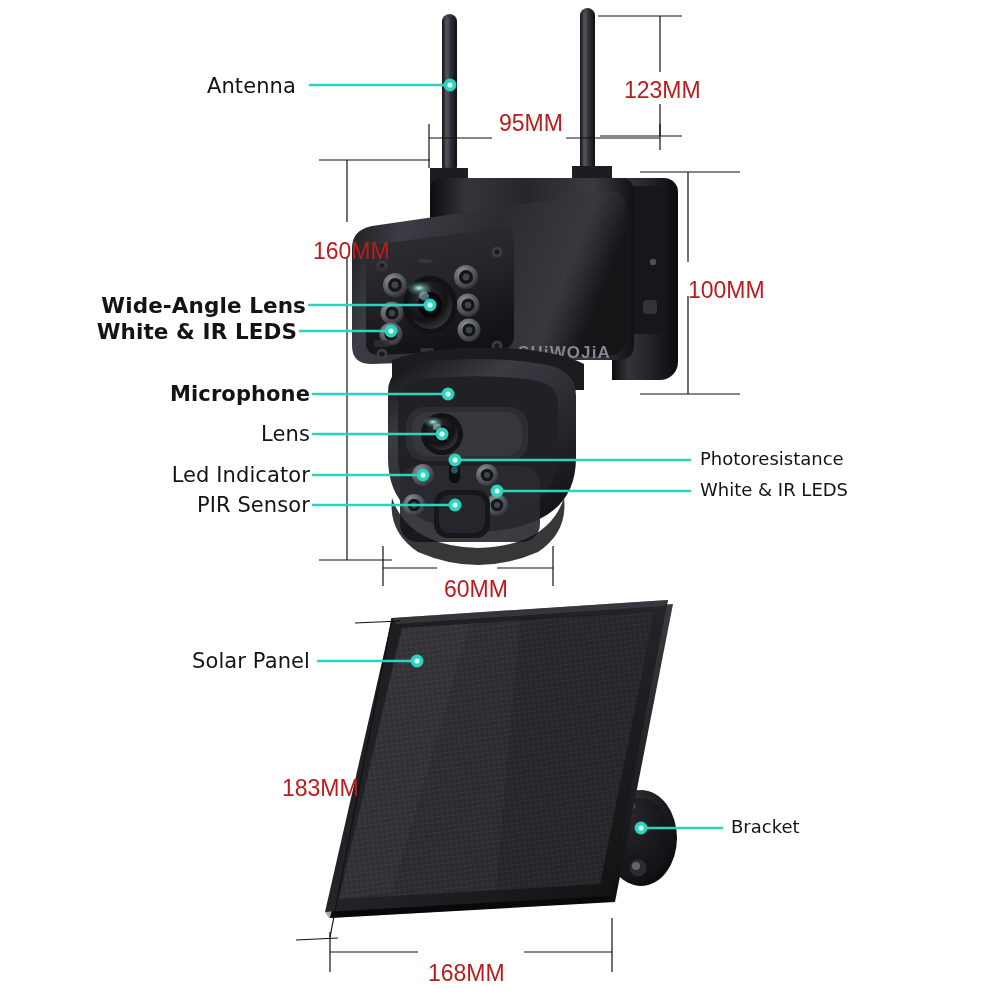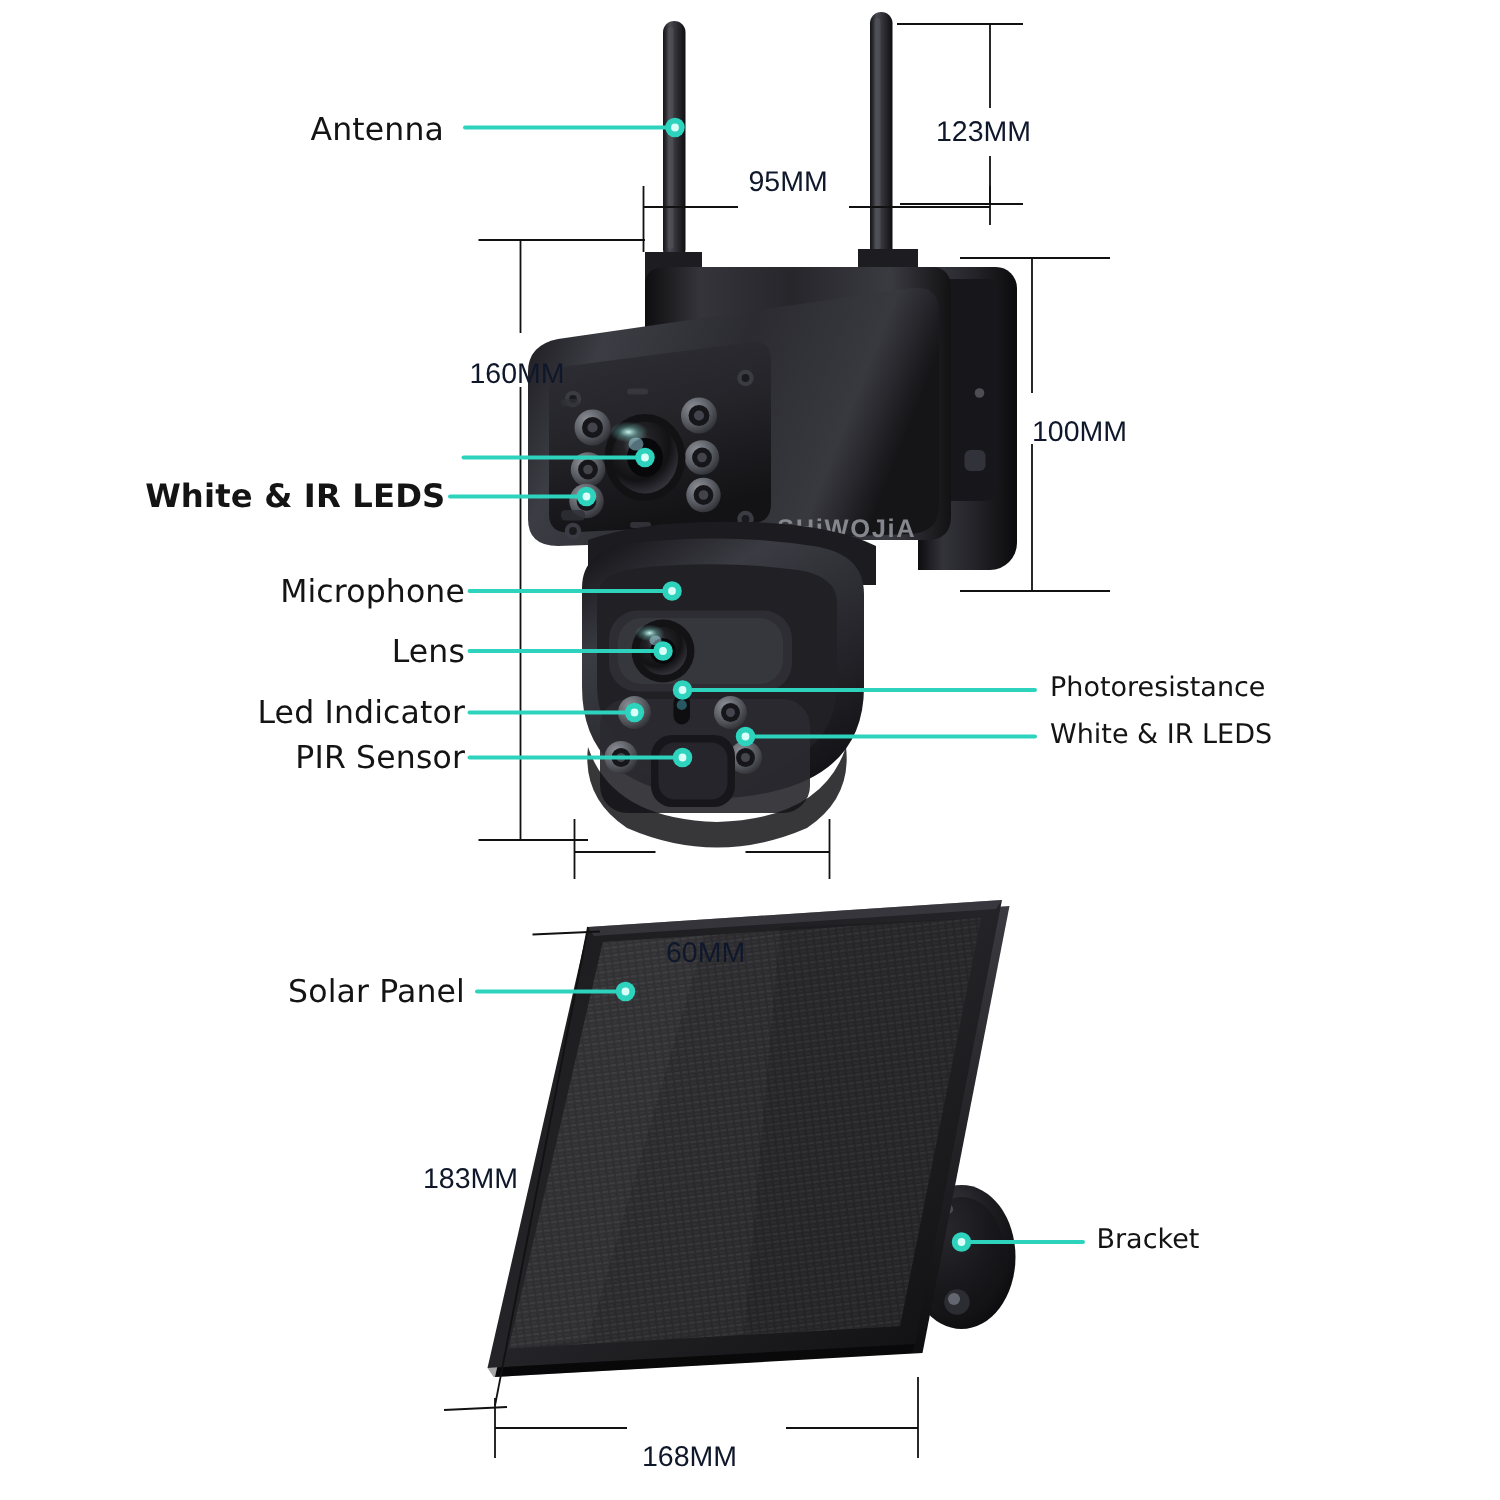--- a/index.html
+++ b/index.html
@@ -20,22 +20,22 @@
     color:#141414;
     white-space:nowrap;
     line-height:1;
     user-select:none;
   }
   .lbl-part{font-size:21px;letter-spacing:.1px;}
   .lbl-part.bold{font-weight:700;font-size:21.5px;}
   .lbl-right{font-size:18px;}
   .dim{
     position:absolute;
-    font-size:19px;
-    color:#0f172a;
+    font-size:23px;
+    color:#b91c1c;
     white-space:nowrap;
     line-height:1;
     font-family:"Liberation Sans","DejaVu Sans",sans-serif;
     user-select:none;
   }
   .ra{text-align:center;}
 </style>
 </head>
 <body>
 
@@ -392,24 +392,25 @@
         </g>
       <g>
           <circle cx="641" cy="828" r="6.5" fill="#2ed3bd"></circle>
           <circle cx="641" cy="828" r="2.6" fill="#d9fff8"></circle>
         </g>
     </g>
   </svg>
 
   <div class="lbl lbl-part ra" style="right:704px;top:76px;">Antenna</div>
 
+  <div class="lbl lbl-part bold ra" style="right:694px;top:295px;">Wide-Angle Lens</div>
 
   <div class="lbl lbl-part bold ra" style="right:703px;top:321px;">White &amp; IR LEDS</div>
 
-  <div class="lbl lbl-part ra" style="right:690px;top:384px;">Microphone</div>
+  <div class="lbl lbl-part ra" style="right:690px;top:384px;font-weight:bold;">Microphone</div>
 
   <div class="lbl lbl-part ra" style="right:690px;top:424px;">Lens</div>
 
   <div class="lbl lbl-part ra" style="right:690px;top:465px;">Led Indicator</div>
 
   <div class="lbl lbl-part ra" style="right:690px;top:495px;">PIR Sensor</div>
 
   <div class="lbl lbl-right" style="left:700px;top:450px;">Photoresistance</div>
 
   <div class="lbl lbl-right" style="left:700px;top:481px;">White &amp; IR LEDS</div>
@@ -419,19 +420,19 @@
   <div class="lbl lbl-right" style="left:731px;top:818px;">Bracket</div>
 
   <div class="dim" style="left:624px;top:79px;">123MM</div>
 
   <div class="dim" style="left:499px;top:112px;">95MM</div>
 
   <div class="dim" style="left:277px;top:240px;margin-left:36px;">160MM</div>
 
   <div class="dim" style="left:688px;top:279px;">100MM</div>
 
-  <div class="dim" style="left:444px;top:578px;margin-top:48px;">60MM</div>
+  <div class="dim" style="left:444px;top:578px;">60MM</div>
 
   <div class="dim" style="left:282px;top:753px;margin-top:24px;">183MM</div>
 
   <div class="dim" style="left:428px;top:962px;">168MM</div>
 
 </div>
 
 </body></html>

